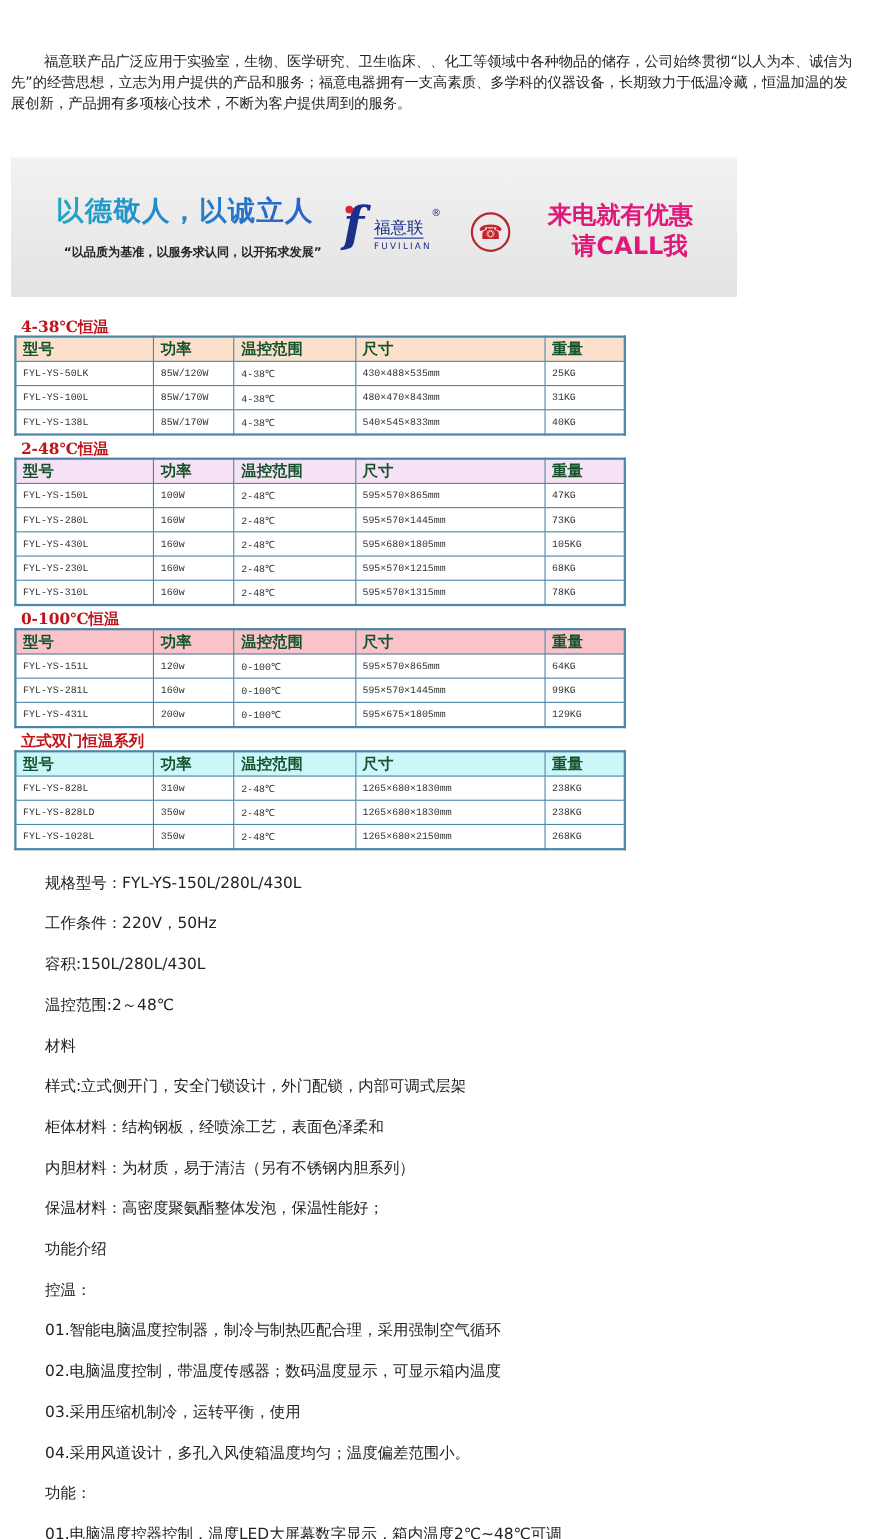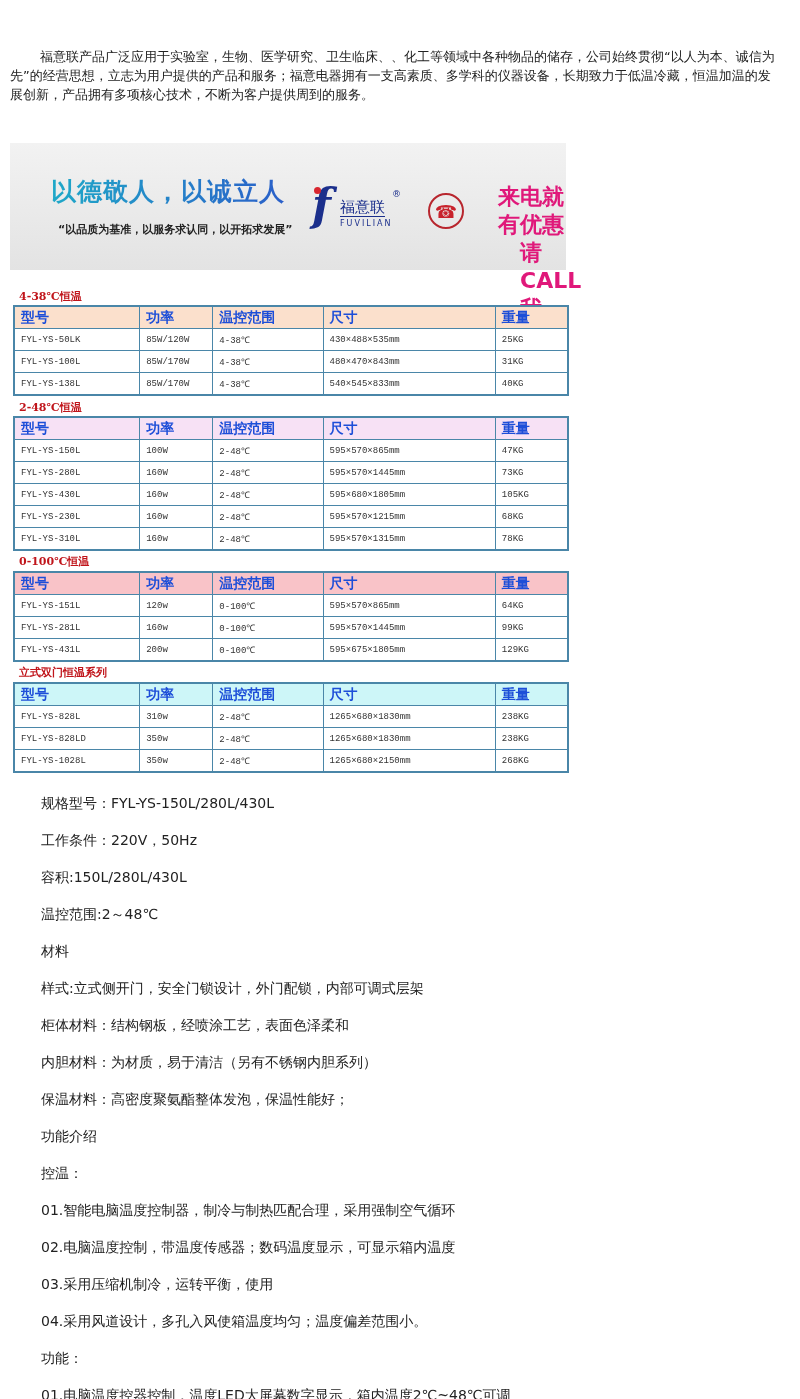--- a/index.html
+++ b/index.html
@@ -1,46 +1,46 @@
 <!DOCTYPE html>
 <html><head>
 <meta charset="utf-8">
 <style>
   html, body { margin: 0; padding: 0; background: #ffffff; }
   body { width: 800px; height: 1399px; overflow: hidden; position: relative;
          font-family: "DejaVu Sans", "Liberation Sans", sans-serif; color: #222; }
   .intro { position: absolute; left: 10px; top: 47px; width: 772px;
            font-size: 13px; line-height: 19px; text-indent: 30px; color: #222; margin: 0; }
-  .banner { position: absolute; left: 10px; top: 143px; width: 556px; height: 127px;
+  .banner { position: absolute; left: 10px; top: 143px; width: 660px; height: 127px;
             background: linear-gradient(180deg, #f2f2f2 0%, #e9e9e9 60%, #e3e3e3 100%); }
   .banner .slogan { position: absolute; left: 41px; top: 32px; font-size: 25px; font-weight: bold;
             font-family: "DejaVu Serif", serif; letter-spacing: 1px;
             background: linear-gradient(90deg, #1fa8c8, #2a5fc9); -webkit-background-clip: text;
             background-clip: text; color: transparent; }
   .banner .sub { position: absolute; left: 48px; top: 79px; font-size: 11px; color: #222; font-weight: bold; }
   .logo { position: absolute; left: 300px; top: 40px; width: 100px; height: 50px; }
   .logo .f { position: absolute; left: 2px; top: -4px; font-size: 44px; font-family: "DejaVu Serif", serif;
              font-style: italic; font-weight: bold; color: #1b2f8c; }
   .logo .dot { position: absolute; left: 4px; top: 4px; width: 7px; height: 7px; border-radius: 50%; background: #d8262f; }
   .logo .cn { position: absolute; left: 30px; top: 16px; font-size: 15px; color: #1b2f8c; border-bottom: 1px solid #1b2f8c; line-height: 17px; }
   .logo .en { position: absolute; left: 30px; top: 36px; font-size: 8px; color: #1b2f8c; letter-spacing: 2px; }
   .logo .reg { position: absolute; left: 82px; top: 6px; font-size: 9px; color: #1b2f8c; }
   .phone { position: absolute; left: 418px; top: 50px; width: 36px; height: 36px; border: 2px solid #b8262e;
            border-radius: 50%; box-sizing: border-box; display: flex; align-items: center; justify-content: center;
            color: #c8222c; font-size: 18px; }
   .promo { position: absolute; left: 488px; top: 40px; font-size: 22px; font-weight: bold; color: #e0187a; line-height: 28px; }
   .promo .l2 { padding-left: 22px; }
 
-  .sec-title { position: absolute; left: 19px; font-size: 11px; font-weight: bold; color: #c0141a;
+  .sec-title { position: absolute; left: 19px; font-size: 14px; font-weight: bold; color: #c0141a;
                font-family: "DejaVu Serif", serif; text-align: center; }
   table.spec { position: absolute; left: 13px; width: 556px; border-collapse: collapse;
                border: 2px solid #4a86a8; }
   table.spec td { border: 1px solid #4a86a8; height: 21px; padding: 0 6px; font-size: 9px;
                   font-family: "Liberation Mono", "DejaVu Sans Mono", monospace; color: #333; }
-  table.spec tr.hd td { height: 21px; font-size: 14px; font-weight: bold; color: #1d4ed8;
+  table.spec tr.hd td { height: 21px; font-size: 14px; font-weight: bold; color: #14532d;
                         font-family: "DejaVu Sans", sans-serif; }
   .c1 { width: 112px; } .c2 { width: 60px; } .c3 { width: 97px; } .c4 { width: 159px; } .c5 { width: 59px; margin-left: 48px; }
 
   .specs { position: absolute; left: 41px; top: 794px; font-size: 14px; color: #222; }
   .specs p { margin: 0; height: 37px; line-height: 18px; white-space: nowrap; }
 </style>
 </head>
 <body>
 
 <p class="intro">福意联产品广泛应用于实验室，生物、医学研究、卫生临床、、化工等领域中各种物品的储存，公司始终贯彻“以人为本、诚信为先”的经营思想，立志为用户提供的产品和服务；福意电器拥有一支高素质、多学科的仪器设备，长期致力于低温冷藏，恒温加温的发展创新，产品拥有多项核心技术，不断为客户提供周到的服务。</p>

